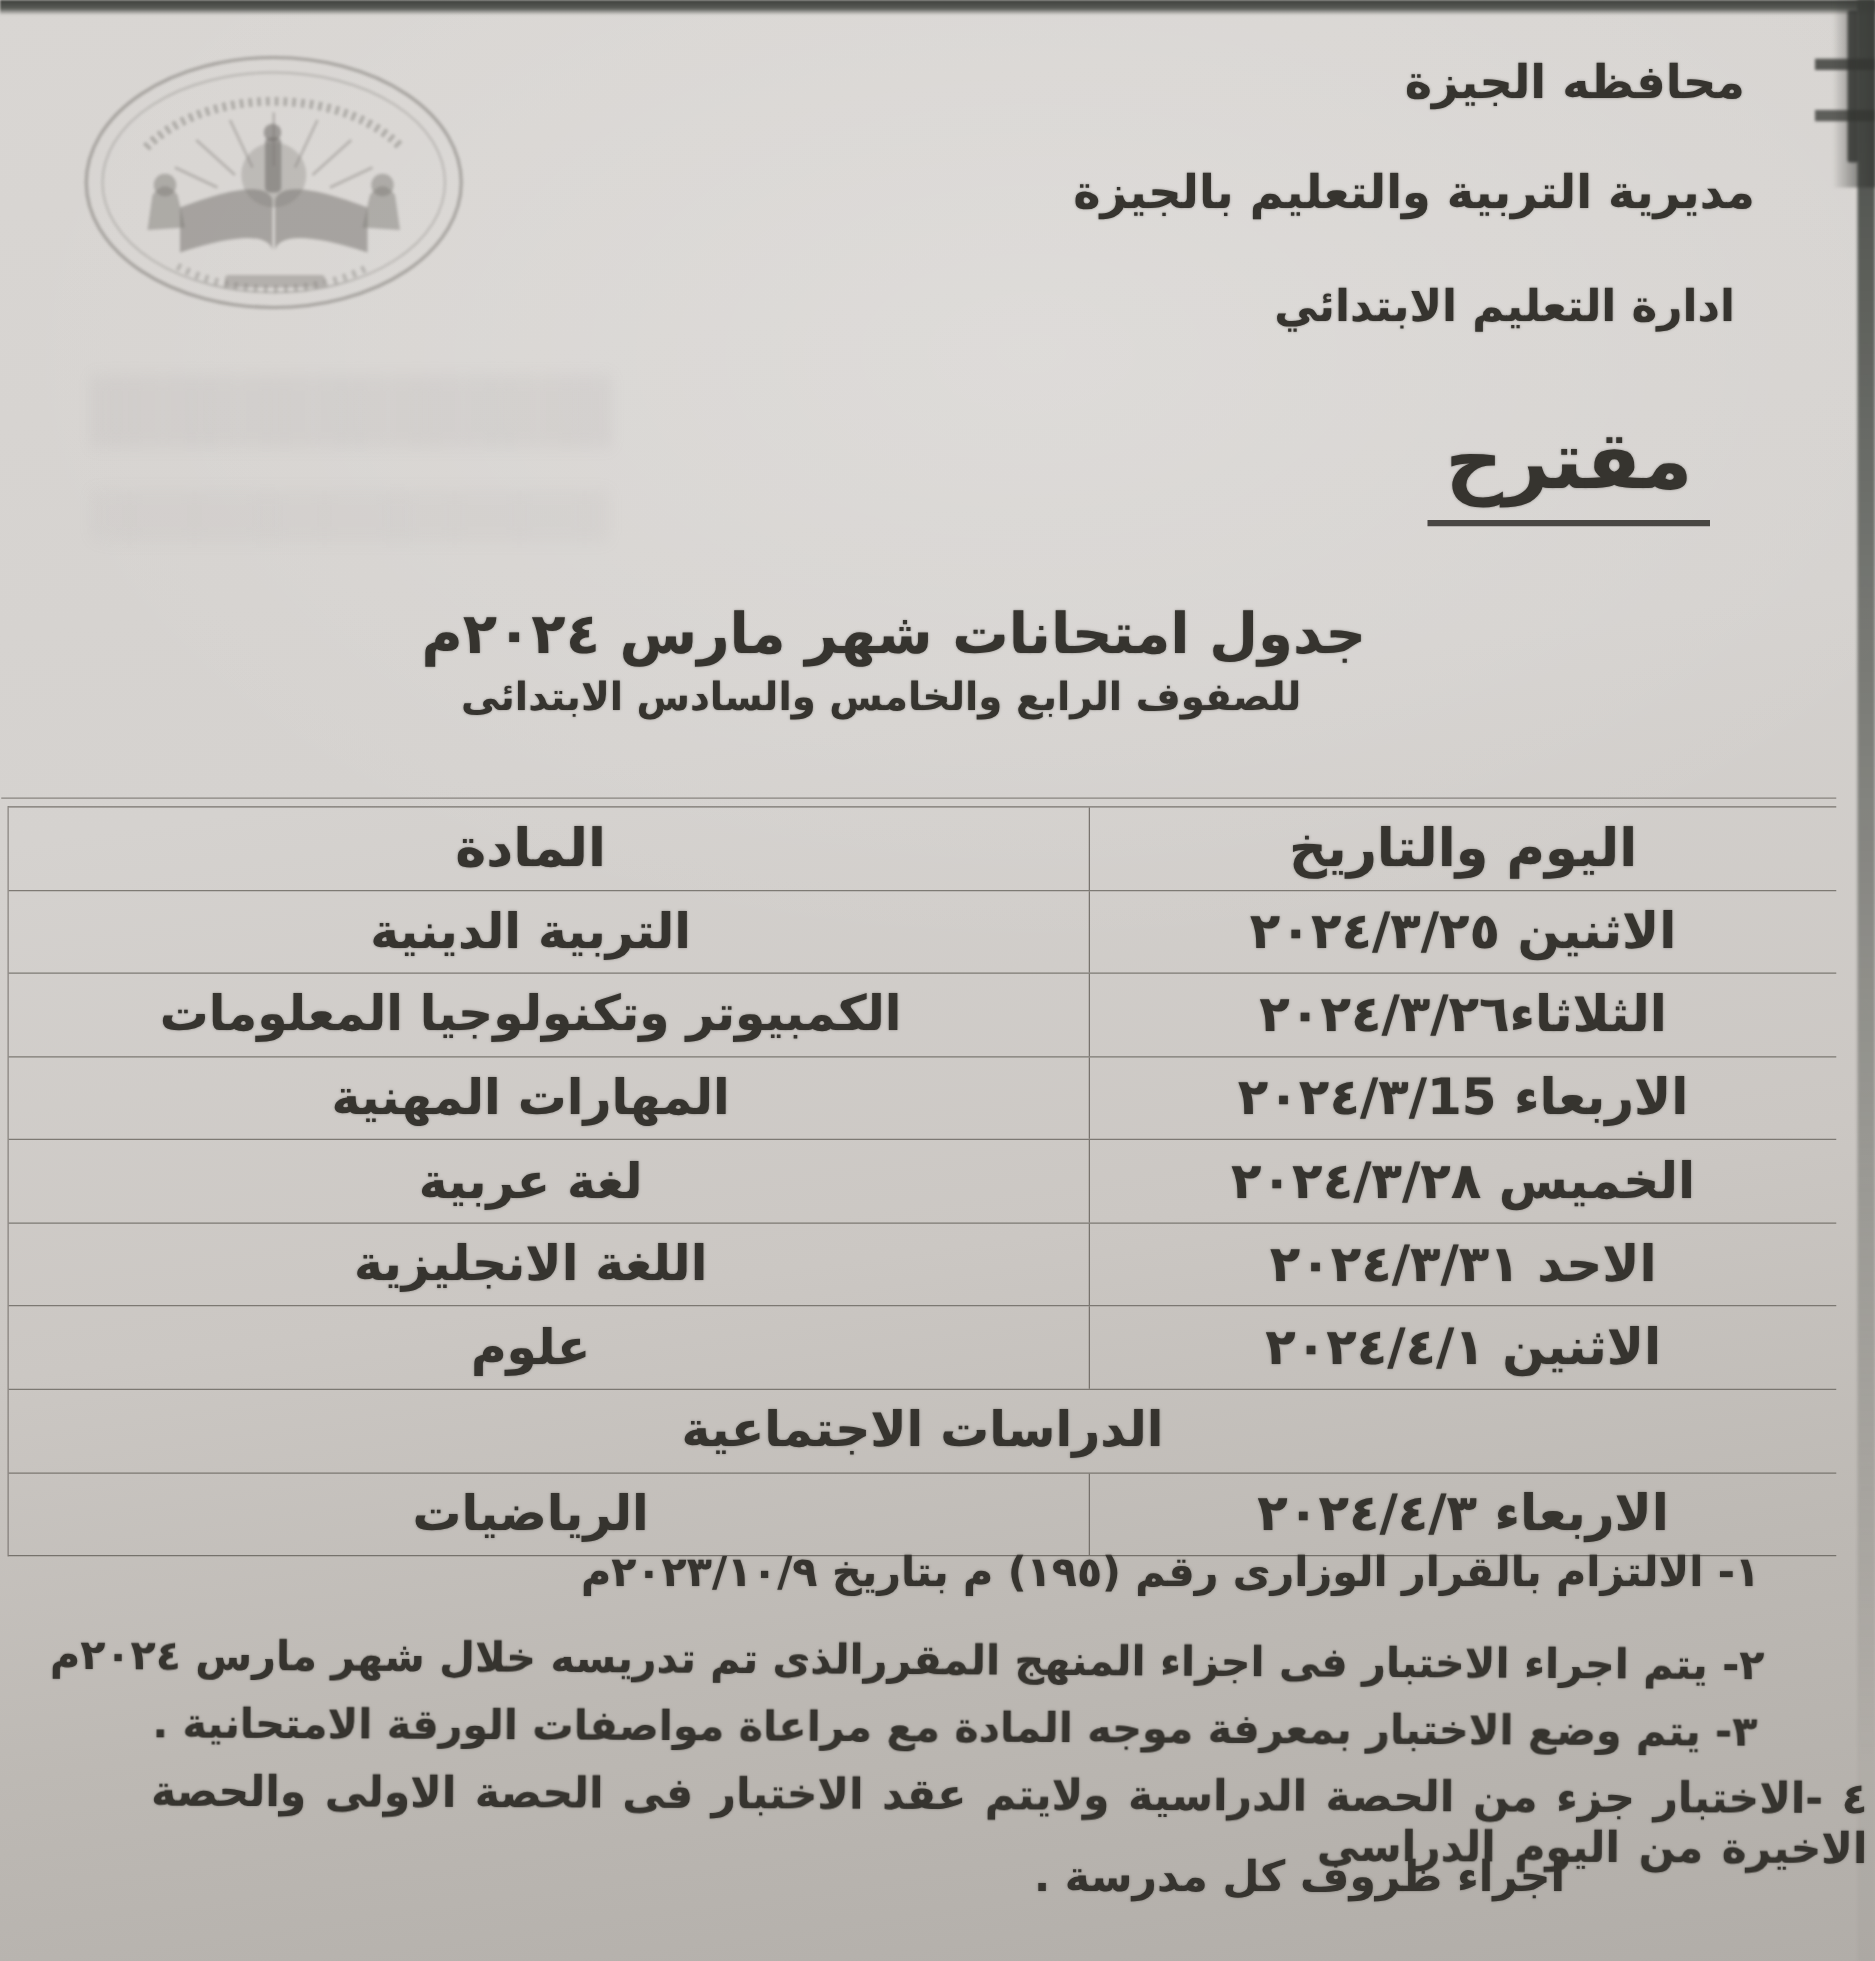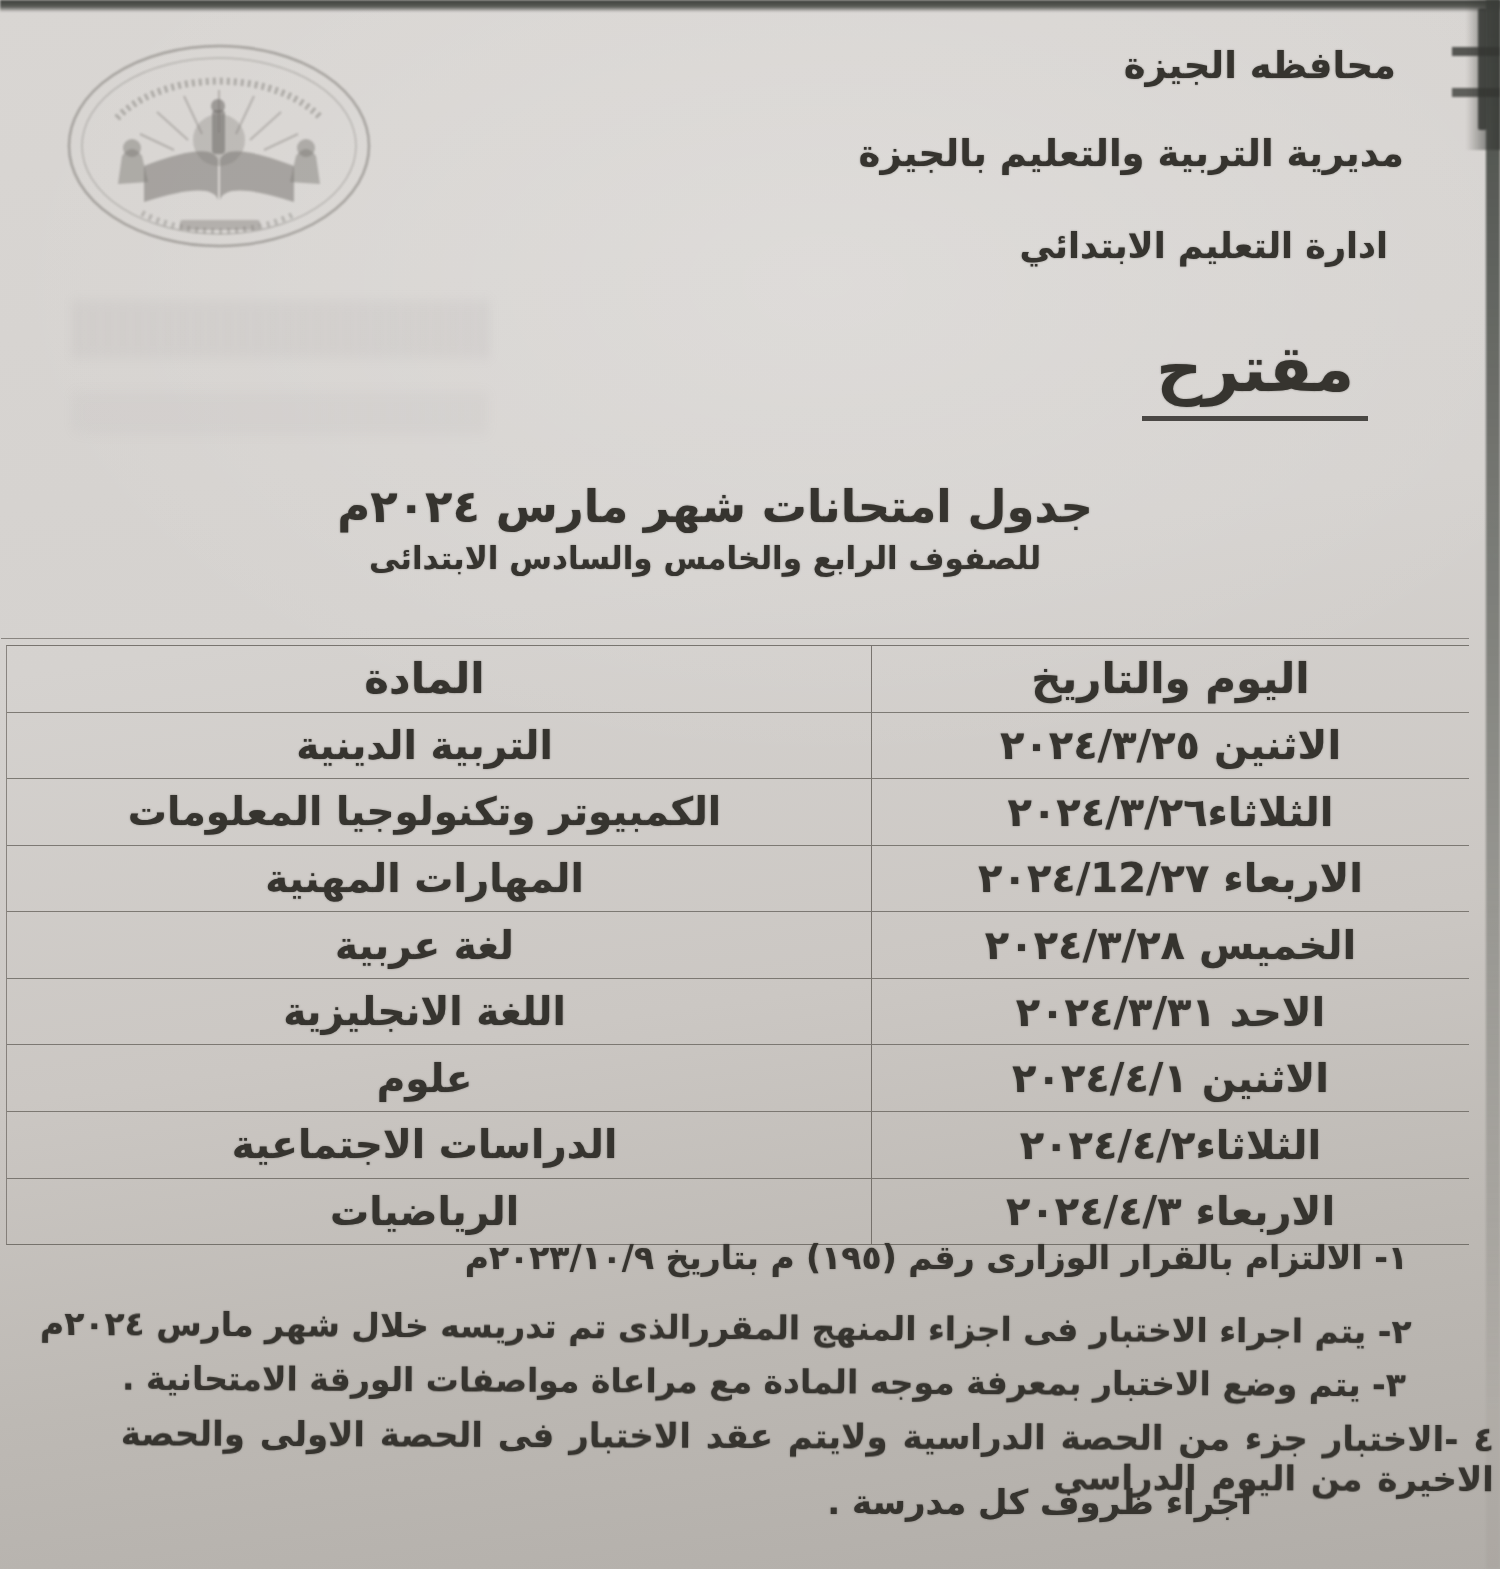--- a/index.html
+++ b/index.html
@@ -138,41 +138,40 @@
       <div class="cell date txt">الاثنين ٢٠٢٤/٣/٢٥</div>
       <div class="cell subj txt">التربية الدينية</div>
     </div>
 
     <div class="xrow">
       <div class="cell date txt">الثلاثاء٢٠٢٤/٣/٢٦</div>
       <div class="cell subj txt">الكمبيوتر وتكنولوجيا المعلومات</div>
     </div>
 
     <div class="xrow">
-      <div class="cell date txt">الاربعاء ٢٠٢٤/12/٢٧</div>
+      <div class="cell date txt">الاربعاء ٢٠٢٤/٣/15</div>
       <div class="cell subj txt">المهارات المهنية</div>
     </div>
 
     <div class="xrow">
       <div class="cell date txt">الخميس ٢٠٢٤/٣/٢٨</div>
       <div class="cell subj txt">لغة عربية</div>
     </div>
 
     <div class="xrow">
       <div class="cell date txt">الاحد ٢٠٢٤/٣/٣١</div>
       <div class="cell subj txt">اللغة الانجليزية</div>
     </div>
 
     <div class="xrow">
       <div class="cell date txt">الاثنين ٢٠٢٤/٤/١</div>
       <div class="cell subj txt">علوم</div>
     </div>
 
     <div class="xrow">
-      <div class="cell date txt">الثلاثاء٢٠٢٤/٤/٢</div>
       <div class="cell subj txt">الدراسات الاجتماعية</div>
     </div>
 
     <div class="xrow">
       <div class="cell date txt">الاربعاء ٢٠٢٤/٤/٣</div>
       <div class="cell subj txt">الرياضيات</div>
     </div>
   </div>
 
   <div class="note n1 txt">١- الالتزام بالقرار الوزارى رقم (١٩٥) م بتاريخ ٢٠٢٣/١٠/٩م</div>

